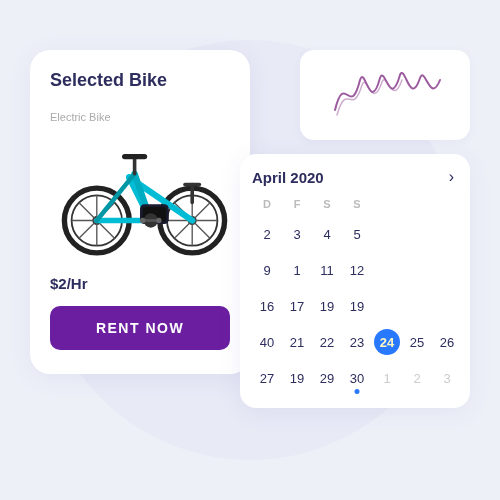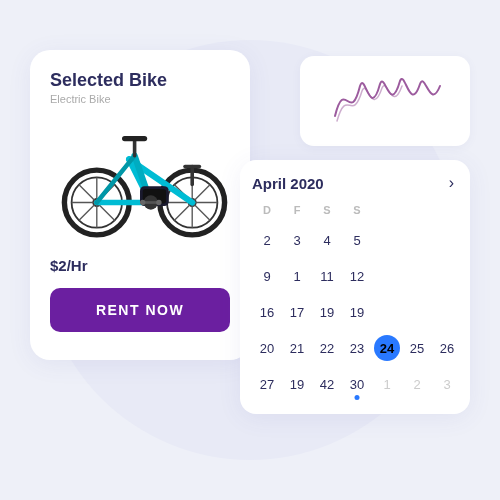--- a/index.html
+++ b/index.html
@@ -51,21 +51,21 @@
       position: absolute;
       left: 10px;
       top: 30px;
       z-index: 2;
     }
 
     .bike-card-title {
       font-size: 18px;
       font-weight: 700;
       color: #2d2d5e;
-      margin-bottom: 2px;
+      margin-bottom: 20px;
     }
 
     .bike-card-subtitle {
       font-size: 11px;
       color: #aaa;
       margin-bottom: 10px;
     }
 
     .bike-image-area {
       width: 100%;
@@ -113,21 +113,21 @@
       font-weight: 700;
       letter-spacing: 1.5px;
       cursor: pointer;
       text-align: center;
     }
 
     
     .right-panel {
       position: absolute;
       right: 10px;
-      top: 36px;
+      top: 30px;
       width: 230px;
       z-index: 2;
     }
 
     .signature-area {
       background: #fff;
       border-radius: 14px;
       width: 170px;
       height: 90px;
       margin-left: auto;
@@ -200,21 +200,21 @@
       display: inline-flex;
       align-items: center;
       justify-content: center;
       width: 26px;
       height: 26px;
       border-radius: 50%;
     }
 
     .day-cell.selected {
       background: #2979ff;
-      color: #000000;
+      color: #fef9c3;
       font-weight: 700;
     }
 
     .dot {
       position: absolute;
       bottom: 2px;
       left: 50%;
       transform: translateX(-50%);
       width: 5px;
       height: 5px;
@@ -324,32 +324,32 @@
             <td><span class="day-cell">11</span></td>
             <td><span class="day-cell">12</span></td>
           </tr>
           <tr>
             <td><span class="day-cell">16</span></td>
             <td><span class="day-cell">17</span></td>
             <td><span class="day-cell">19</span></td>
             <td><span class="day-cell">19</span></td>
           </tr>
           <tr>
-            <td><span class="day-cell">20</span></td>
+            <td><span class="day-cell">40</span></td>
             <td><span class="day-cell">21</span></td>
             <td><span class="day-cell">22</span></td>
             <td><span class="day-cell">23</span></td>
             <td><span class="day-cell selected">24</span></td>
             <td><span class="day-cell">25</span></td>
             <td><span class="day-cell">26</span></td>
           </tr>
           <tr>
             <td><span class="day-cell">27</span></td>
             <td><span class="day-cell">19</span></td>
-            <td><span class="day-cell">42</span></td>
+            <td><span class="day-cell">29</span></td>
             <td style="position:relative;"><span class="day-cell">30</span><span class="dot"></span></td>
             <td><span class="day-cell" style="color:#ccc;">1</span></td>
             <td><span class="day-cell" style="color:#ccc;">2</span></td>
             <td><span class="day-cell" style="color:#ccc;">3</span></td>
           </tr>
         </tbody>
       </table>
     </div>
 
   </div>

